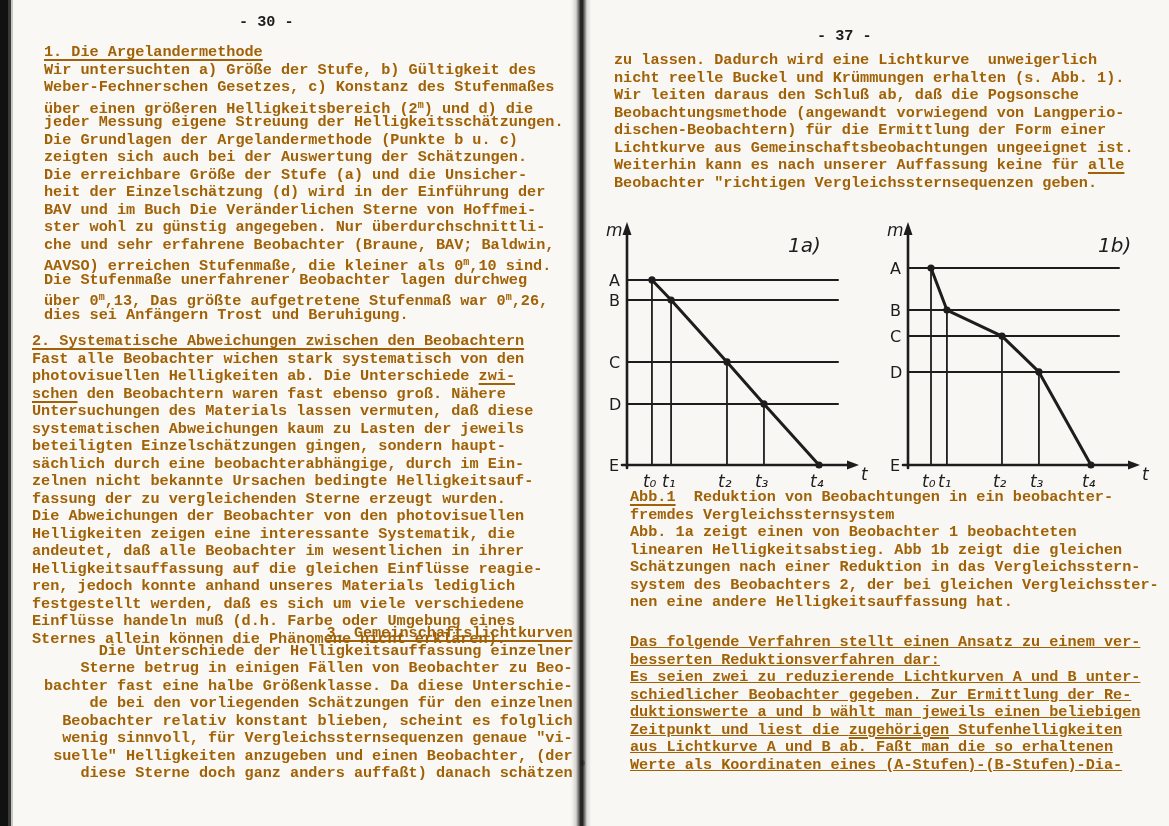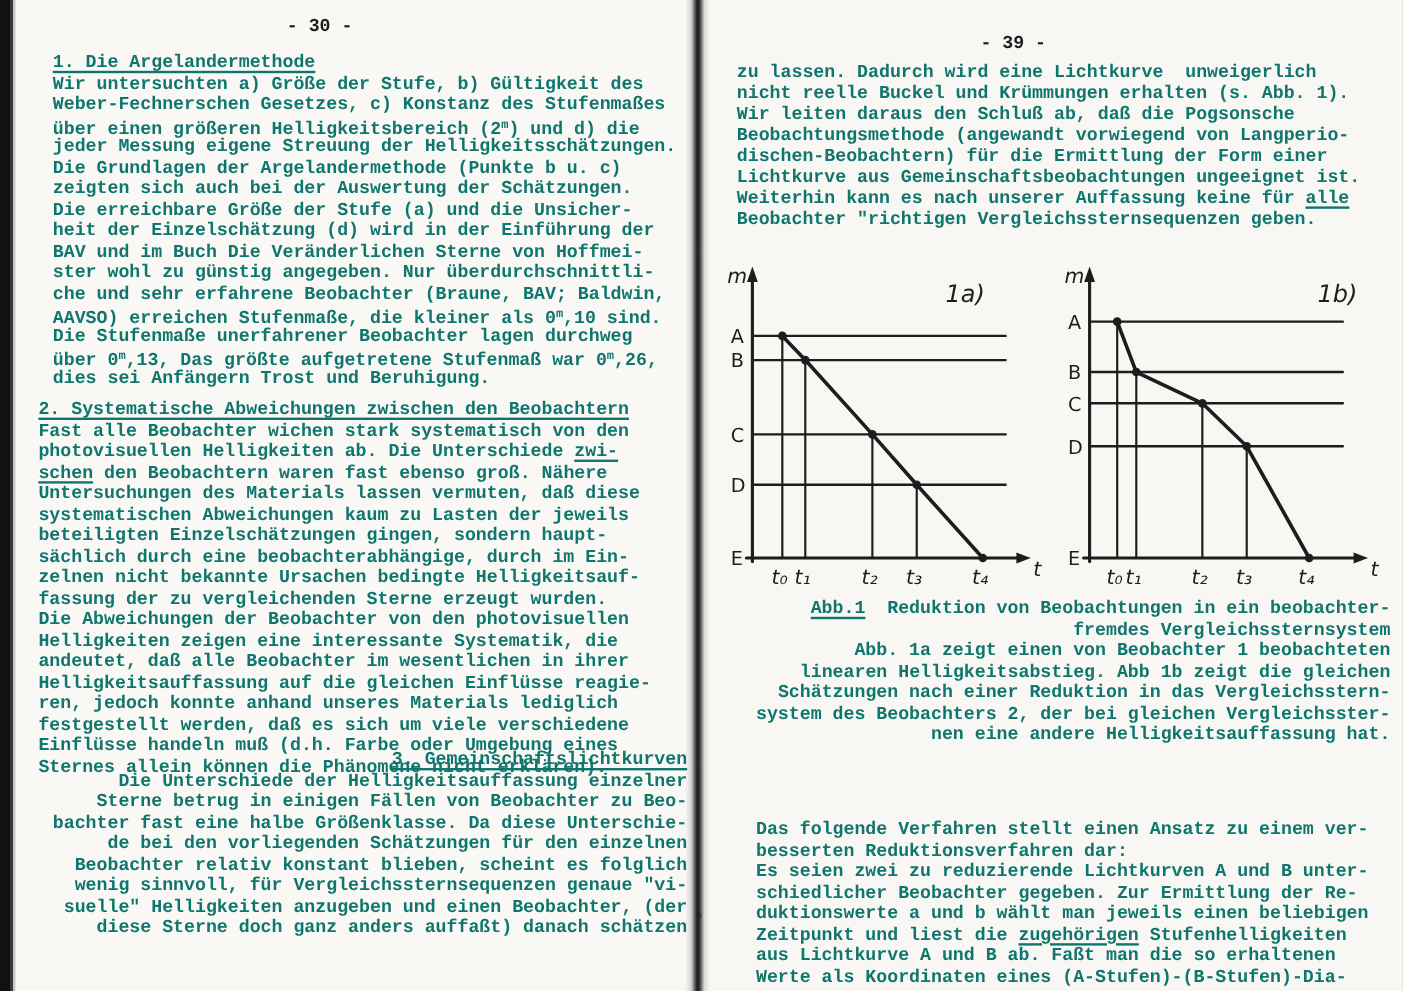--- a/index.html
+++ b/index.html
@@ -9,34 +9,34 @@
     font-family:"Liberation Mono","DejaVu Sans Mono",monospace;
   }
   .left-strip{position:absolute;left:0;top:0;width:13px;height:826px;
     background:linear-gradient(to right,#111 0 8px,#3a3a3a 8px 11px,rgba(60,60,60,.25) 11px);}
   .gutter{position:absolute;left:571px;top:0;width:20px;height:826px;
     background:linear-gradient(to right,rgba(30,30,30,0) 0%,rgba(25,25,25,.15) 25%,rgba(15,15,15,.9) 48%,rgba(15,15,15,.9) 58%,rgba(25,25,25,.12) 80%,rgba(30,30,30,0) 100%);}
   .page{position:absolute;top:0;height:826px;background:#f9f8f4;}
   .page.left{left:13px;width:561px;}
   .page.right{left:591px;width:578px;background:#f8f7f3;}
   .pagenum{position:absolute;font:bold 15.2px/18px "Liberation Mono","DejaVu Sans Mono",monospace;color:#1c1c1c;}
-  .block{position:absolute;color:#0f766e;font-weight:bold;font-size:15.2px;line-height:17.5px;white-space:pre;}
+  .block{position:absolute;color:#a16207;font-weight:bold;font-size:15.2px;line-height:17.5px;white-space:pre;}
   .ln{height:17.5px;}
   .block u,.pagenum u{text-decoration-thickness:1.6px;text-underline-offset:3px;}
   sup{font-size:10px;vertical-align:5px;}
   
   .s1{left:31px;top:44px;}
   .s2{left:19px;top:333px;}
   .s3{left:31px;top:625px;text-align:right;}
   .lnum{left:226px;top:13px;}
   
   .rnum{left:226px;top:27px;}
   .intro{left:23px;top:52px;}
-  .caption{left:39px;top:499px;text-align:right;}
-  .bodytail{left:39px;top:683px;}
+  .caption{left:39px;top:489px;}
+  .bodytail{left:39px;top:634px;text-decoration:underline;}
   figure{margin:0;}
   .chart{position:absolute;overflow:visible;}
   .chart-a{left:14px;top:218px;}
   .chart-b{left:295px;top:218px;}
   
   .ghost{position:absolute;background:repeating-linear-gradient(180deg,rgba(75,72,66,.13) 0 8px,rgba(0,0,0,0) 8px 17px);filter:blur(1.1px);opacity:.55;border-radius:3px;}
   .g1{left:150px;top:26px;width:400px;height:42px;}
   .g2{left:538px;top:330px;width:34px;height:210px;opacity:.35;}
   .g3{left:1010px;top:48px;width:150px;height:150px;opacity:.45;}
   .g4{left:652px;top:252px;width:215px;height:215px;opacity:.5;}
@@ -66,21 +66,21 @@
   <section class="page left">
     <div class="pagenum lnum">- 30 -</div>
     <div class="block s1"><div class="ln"><u>1. Die Argelandermethode</u></div><div class="ln">Wir untersuchten a) Größe der Stufe, b) Gültigkeit des</div><div class="ln">Weber-Fechnerschen Gesetzes, c) Konstanz des Stufenmaßes</div><div class="ln">über einen größeren Helligkeitsbereich (2<sup>m</sup>) und d) die</div><div class="ln">jeder Messung eigene Streuung der Helligkeitsschätzungen.</div><div class="ln">Die Grundlagen der Argelandermethode (Punkte b u. c)</div><div class="ln">zeigten sich auch bei der Auswertung der Schätzungen.</div><div class="ln">Die erreichbare Größe der Stufe (a) und die Unsicher-</div><div class="ln">heit der Einzelschätzung (d) wird in der Einführung der</div><div class="ln">BAV und im Buch Die Veränderlichen Sterne von Hoffmei-</div><div class="ln">ster wohl zu günstig angegeben. Nur überdurchschnittli-</div><div class="ln">che und sehr erfahrene Beobachter (Braune, BAV; Baldwin,</div><div class="ln">AAVSO) erreichen Stufenmaße, die kleiner als 0<sup>m</sup>,10 sind.</div><div class="ln">Die Stufenmaße unerfahrener Beobachter lagen durchweg</div><div class="ln">über 0<sup>m</sup>,13, Das größte aufgetretene Stufenmaß war 0<sup>m</sup>,26,</div><div class="ln">dies sei Anfängern Trost und Beruhigung.</div></div>
     <div class="block s2"><div class="ln"><u>2. Systematische Abweichungen zwischen den Beobachtern</u></div><div class="ln">Fast alle Beobachter wichen stark systematisch von den</div><div class="ln">photovisuellen Helligkeiten ab. Die Unterschiede <u>zwi-</u></div><div class="ln"><u>schen</u> den Beobachtern waren fast ebenso groß. Nähere</div><div class="ln">Untersuchungen des Materials lassen vermuten, daß diese</div><div class="ln">systematischen Abweichungen kaum zu Lasten der jeweils</div><div class="ln">beteiligten Einzelschätzungen gingen, sondern haupt-</div><div class="ln">sächlich durch eine beobachterabhängige, durch im Ein-</div><div class="ln">zelnen nicht bekannte Ursachen bedingte Helligkeitsauf-</div><div class="ln">fassung der zu vergleichenden Sterne erzeugt wurden.</div><div class="ln">Die Abweichungen der Beobachter von den photovisuellen</div><div class="ln">Helligkeiten zeigen eine interessante Systematik, die</div><div class="ln">andeutet, daß alle Beobachter im wesentlichen in ihrer</div><div class="ln">Helligkeitsauffassung auf die gleichen Einflüsse reagie-</div><div class="ln">ren, jedoch konnte anhand unseres Materials lediglich</div><div class="ln">festgestellt werden, daß es sich um viele verschiedene</div><div class="ln">Einflüsse handeln muß (d.h. Farbe oder Umgebung eines</div><div class="ln">Sternes allein können die Phänomene nicht erklären).</div></div>
     <div class="block s3"><div class="ln"><u>3. Gemeinschaftslichtkurven</u></div><div class="ln">Die Unterschiede der Helligkeitsauffassung einzelner</div><div class="ln">Sterne betrug in einigen Fällen von Beobachter zu Beo-</div><div class="ln">bachter fast eine halbe Größenklasse. Da diese Unterschie-</div><div class="ln">de bei den vorliegenden Schätzungen für den einzelnen</div><div class="ln">Beobachter relativ konstant blieben, scheint es folglich</div><div class="ln">wenig sinnvoll, für Vergleichssternsequenzen genaue "vi-</div><div class="ln">suelle" Helligkeiten anzugeben und einen Beobachter, (der</div><div class="ln">diese Sterne doch ganz anders auffaßt) danach schätzen</div></div>
   </section>
 
   <div class="gutter"></div>
 
   <section class="page right">
-    <div class="pagenum rnum">- 39 -</div>
+    <div class="pagenum rnum">- 37 -</div>
     <div class="block intro"><div class="ln">zu lassen. Dadurch wird eine Lichtkurve  unweigerlich</div><div class="ln">nicht reelle Buckel und Krümmungen erhalten (s. Abb. 1).</div><div class="ln">Wir leiten daraus den Schluß ab, daß die Pogsonsche</div><div class="ln">Beobachtungsmethode (angewandt vorwiegend von Langperio-</div><div class="ln">dischen-Beobachtern) für die Ermittlung der Form einer</div><div class="ln">Lichtkurve aus Gemeinschaftsbeobachtungen ungeeignet ist.</div><div class="ln">Weiterhin kann es nach unserer Auffassung keine für <u>alle</u></div><div class="ln">Beobachter "richtigen Vergleichssternsequenzen geben.</div></div>
 
     <figure>
       <svg class="chart chart-a" width="268" height="278">
           <line x1="22" y1="250" x2="22" y2="14" stroke="#1d1d1d" stroke-width="2.6" stroke-linecap="round"></line>
           <polygon points="17.5,17 26.5,17 22,4" fill="#1d1d1d"></polygon>
           <line x1="17" y1="247" x2="245" y2="247" stroke="#1d1d1d" stroke-width="2.6" stroke-linecap="round"></line>
           <polygon points="242,242.5 242,251.5 254,247" fill="#1d1d1d"></polygon>
           <line x1="22" y1="61.924" x2="233" y2="61.924" stroke="#1d1d1d" stroke-width="2" stroke-linecap="round"></line>
           <text x="4" y="67.924" fill="#1d1d1d" font-family="&quot;DejaVu Sans&quot;,sans-serif" font-size="16">A</text>

